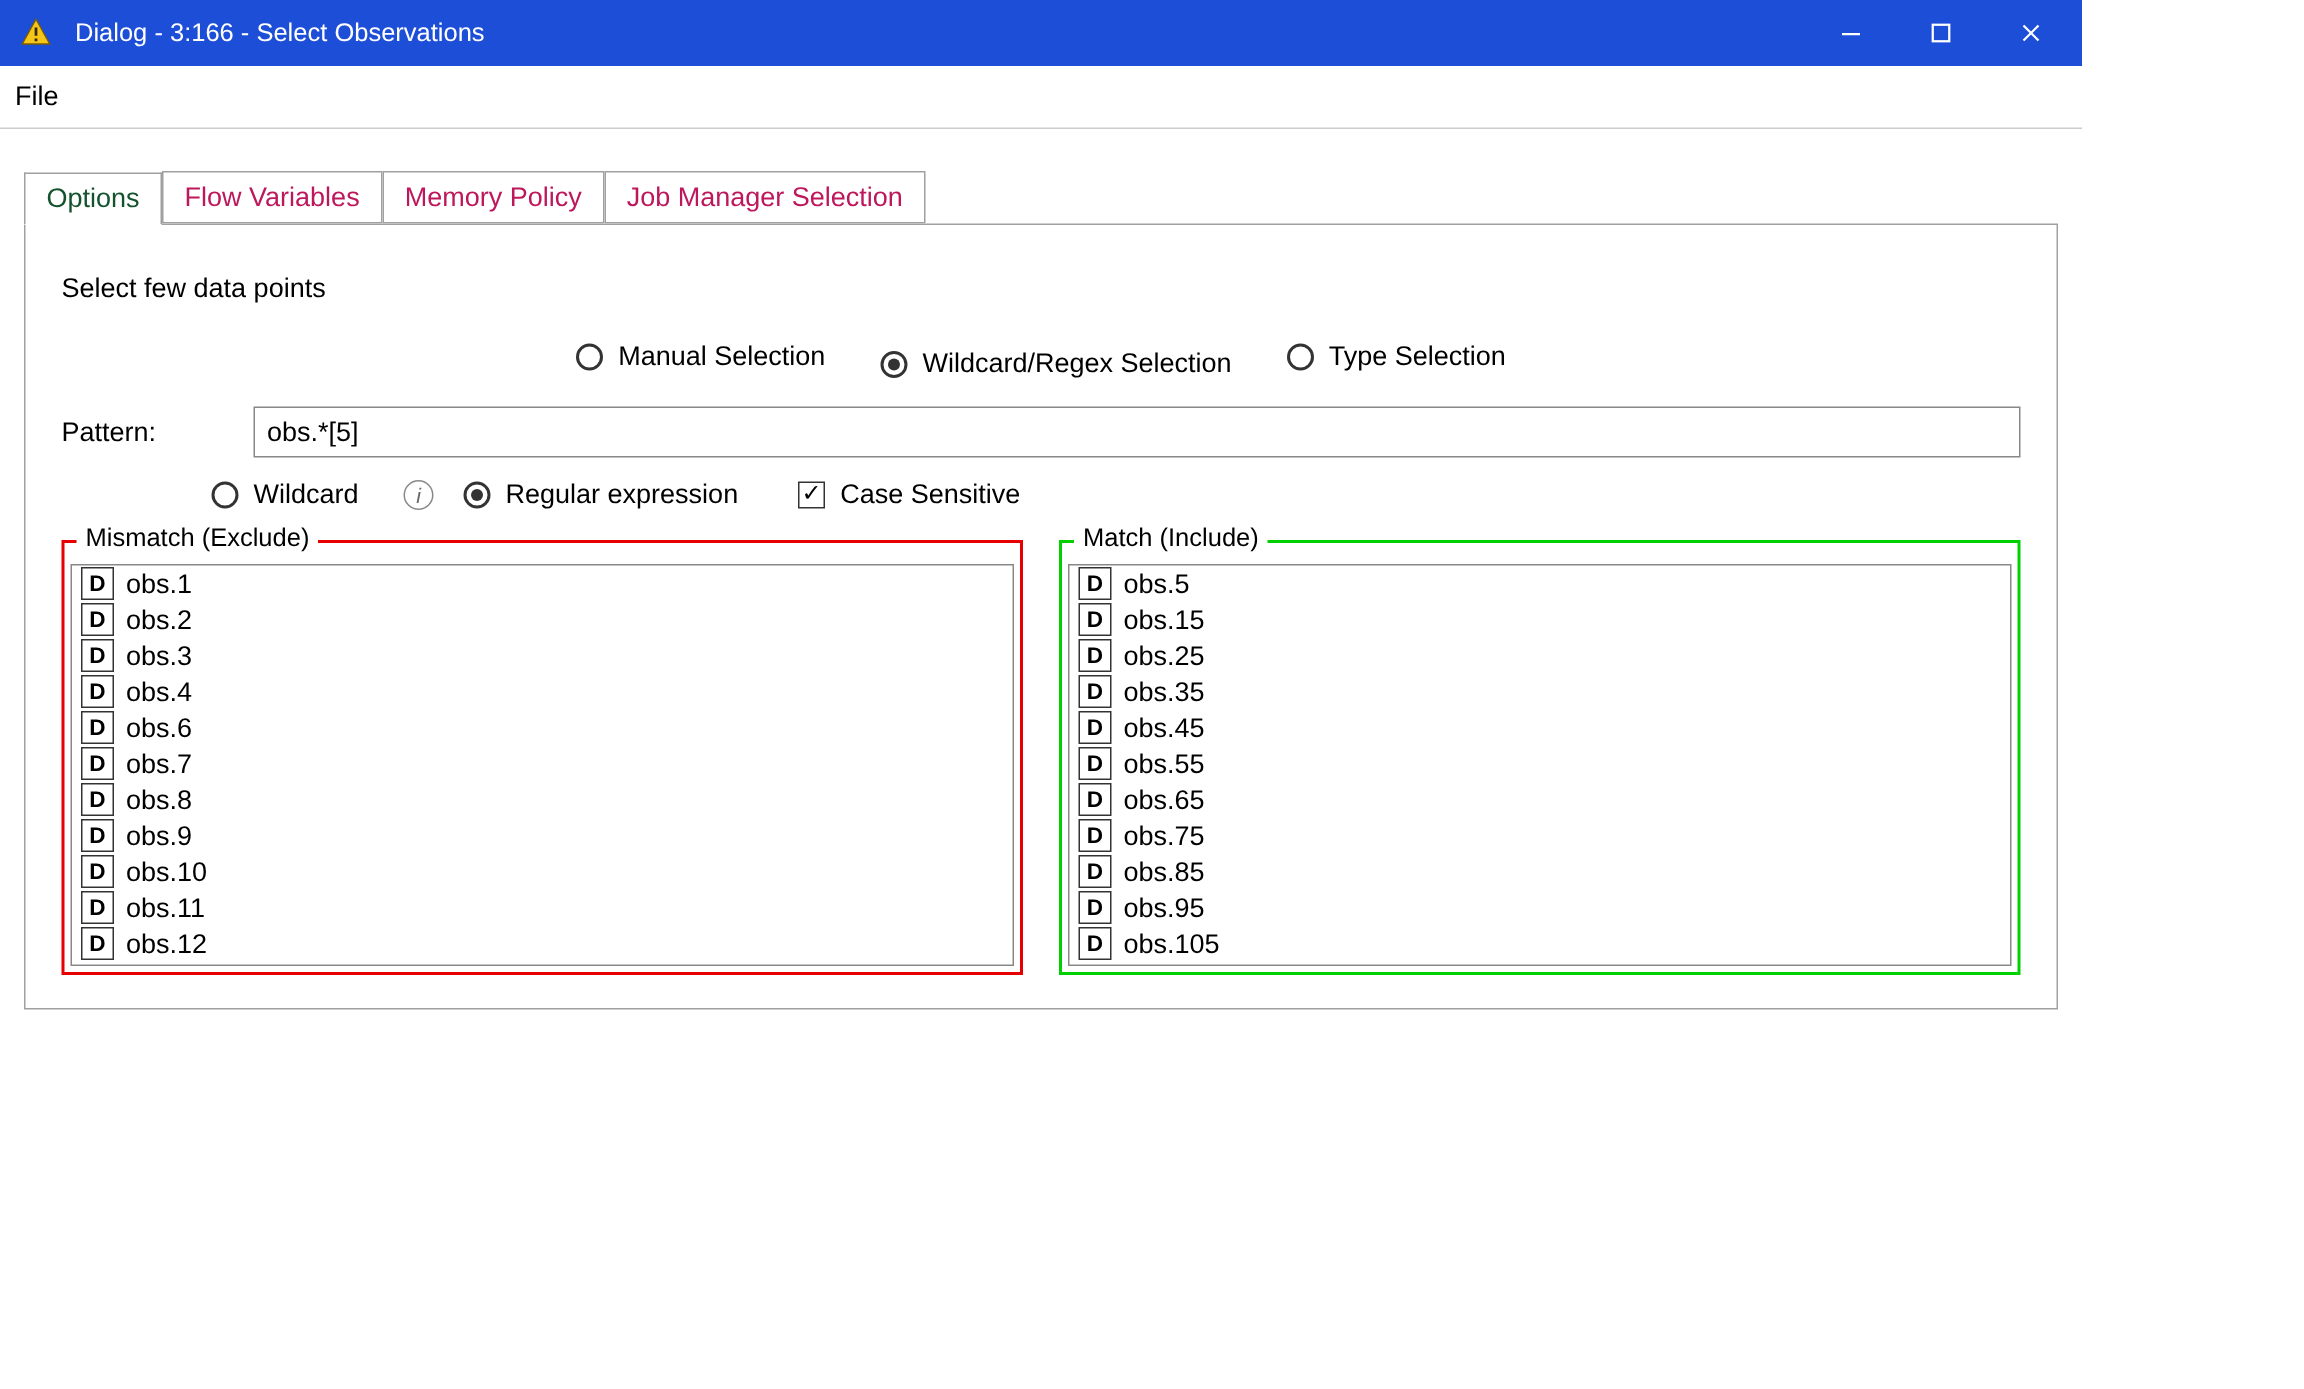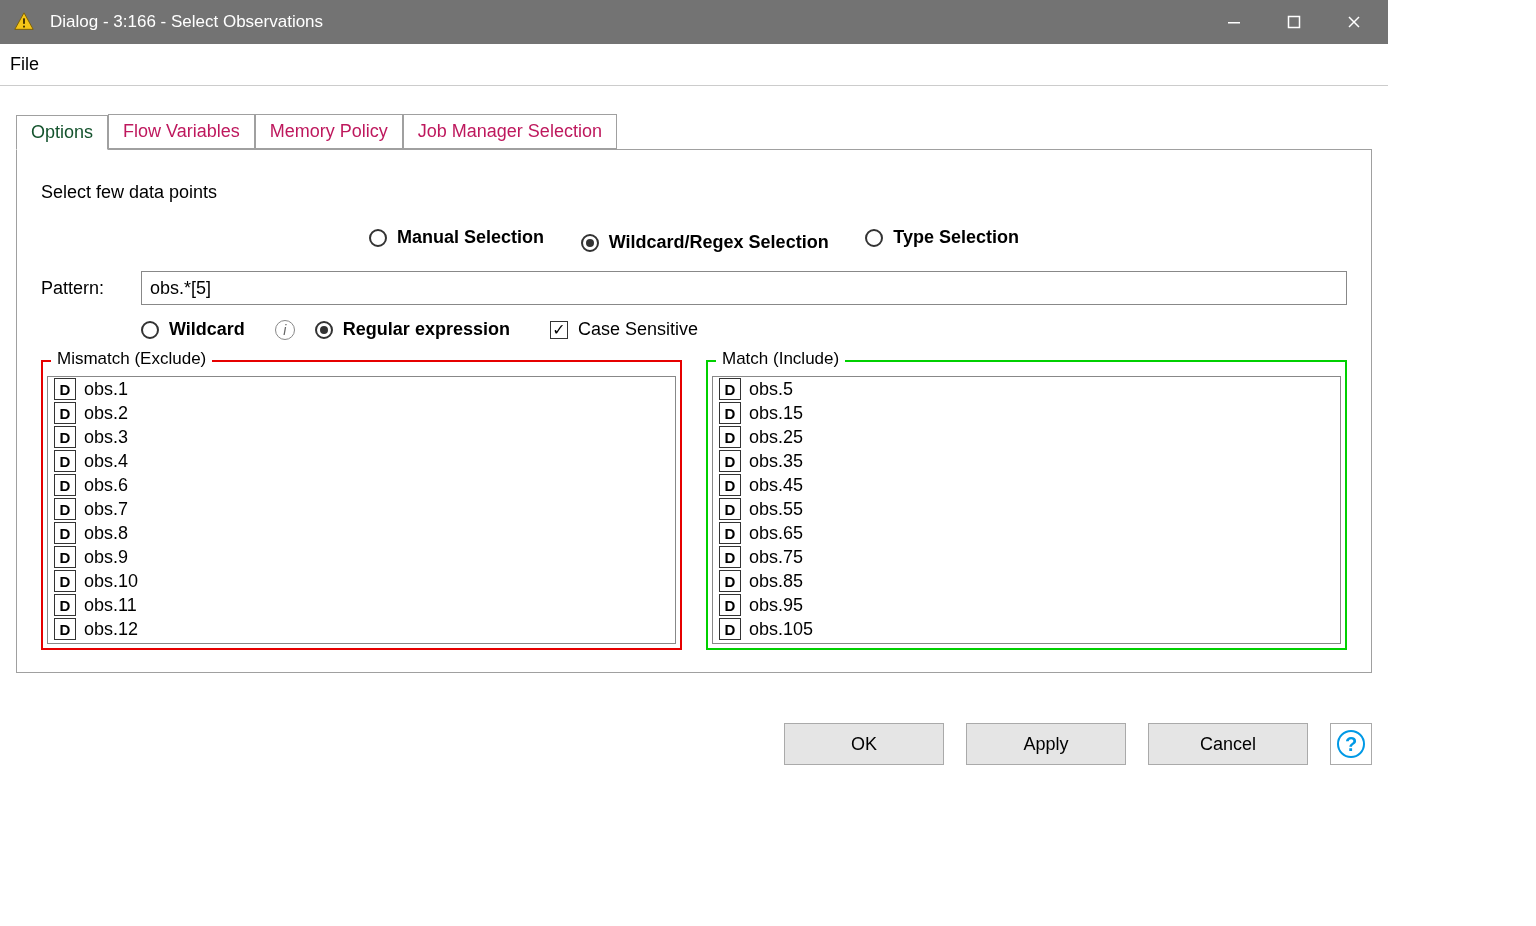--- a/index.html
+++ b/index.html
@@ -8,21 +8,21 @@
     padding: 0;
     background: #ffffff;
     font-family: "Segoe UI", Tahoma, sans-serif;
     font-size: 17px;
     color: #000;
     width: 1388px;
     height: 836px;
     overflow: hidden;
   }
   .titlebar {
-    background: #737373;
+    background: #1d4ed8;
     color: #fff;
     height: 44px;
     display: flex;
     align-items: center;
     padding: 0 4px 0 12px;
   }
   .titlebar .app-icon {
     width: 24px; height: 24px;
     margin-right: 14px;
     display: inline-flex; align-items: center; justify-content: center;
@@ -77,36 +77,36 @@
     padding: 32px 24px 22px 24px;
     position: relative;
     top: 0;
   }
   .section-title { font-size: 18px; margin-bottom: 24px; }
   .mode-row { text-align: center; margin-bottom: 18px; }
   .radio {
     display: inline-flex; align-items: center;
     margin: 0 16px;
     font-size: 18px;
-    font-weight: bold;
   }
   .radio .circle {
     width: 18px; height: 18px; border: 2px solid #333; border-radius: 50%;
     display: inline-flex; align-items: center; justify-content: center;
     margin-right: 10px;
   }
   .radio.checked .circle::after {
     content: ""; width: 8px; height: 8px; background: #333; border-radius: 50%;
   }
   .pattern-row { display: flex; align-items: center; margin-bottom: 14px; }
   .pattern-row label { width: 100px; font-size: 18px; }
   .pattern-row input[type=text] {
     flex: 1; height: 34px; font-size: 18px;
     border: 1px solid #888; padding: 2px 8px;
     font-family: inherit;
+    margin-left: 28px;
   }
   .opt-row { padding-left: 100px; display: flex; align-items: center; margin-bottom: 20px; }
   .opt-row .radio { margin: 0 24px 0 0; }
   .info-icon {
     width: 20px; height: 20px; border: 1px solid #888; border-radius: 50%;
     display: inline-flex; align-items: center; justify-content: center;
     font-size: 14px; color: #666; font-style: italic; margin-left: 6px; margin-right: 20px;
   }
   .check {
     display: inline-flex; align-items: center; font-size: 18px; margin-left: 16px;
@@ -355,21 +355,13 @@
               <div class="list-item">
                 <span class="data-icon">D</span>
                 <span>obs.105</span>
               </div>
             </div>
         </div>
       </div>
     </div>
   </div>
 
-  <div class="dialog-btns">
-    <div class="btn">OK</div>
-    <div class="btn">Apply</div>
-    <div class="btn">Cancel</div>
-    <div class="help-btn">
-      <span class="help-q">?</span>
-    </div>
-  </div>
 </div>
 
 </body></html>

